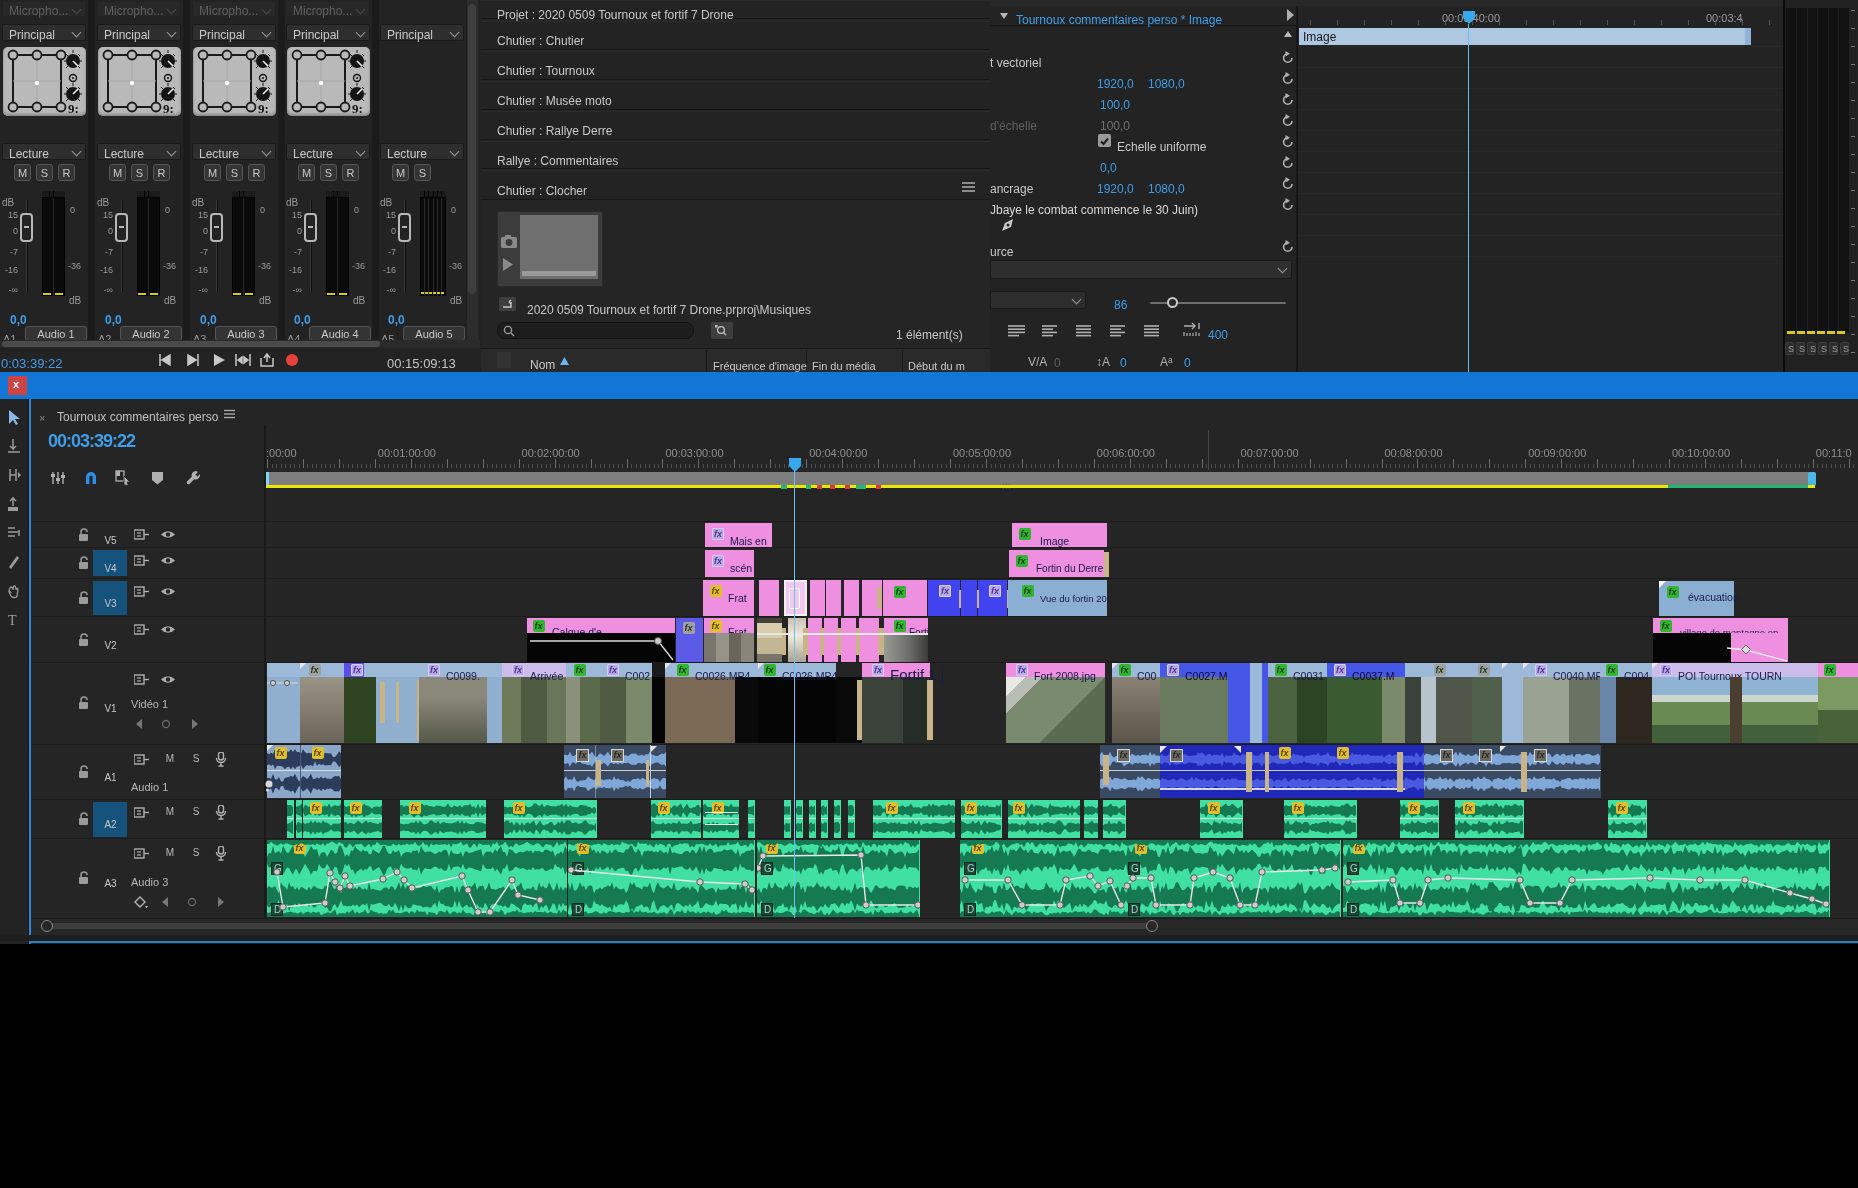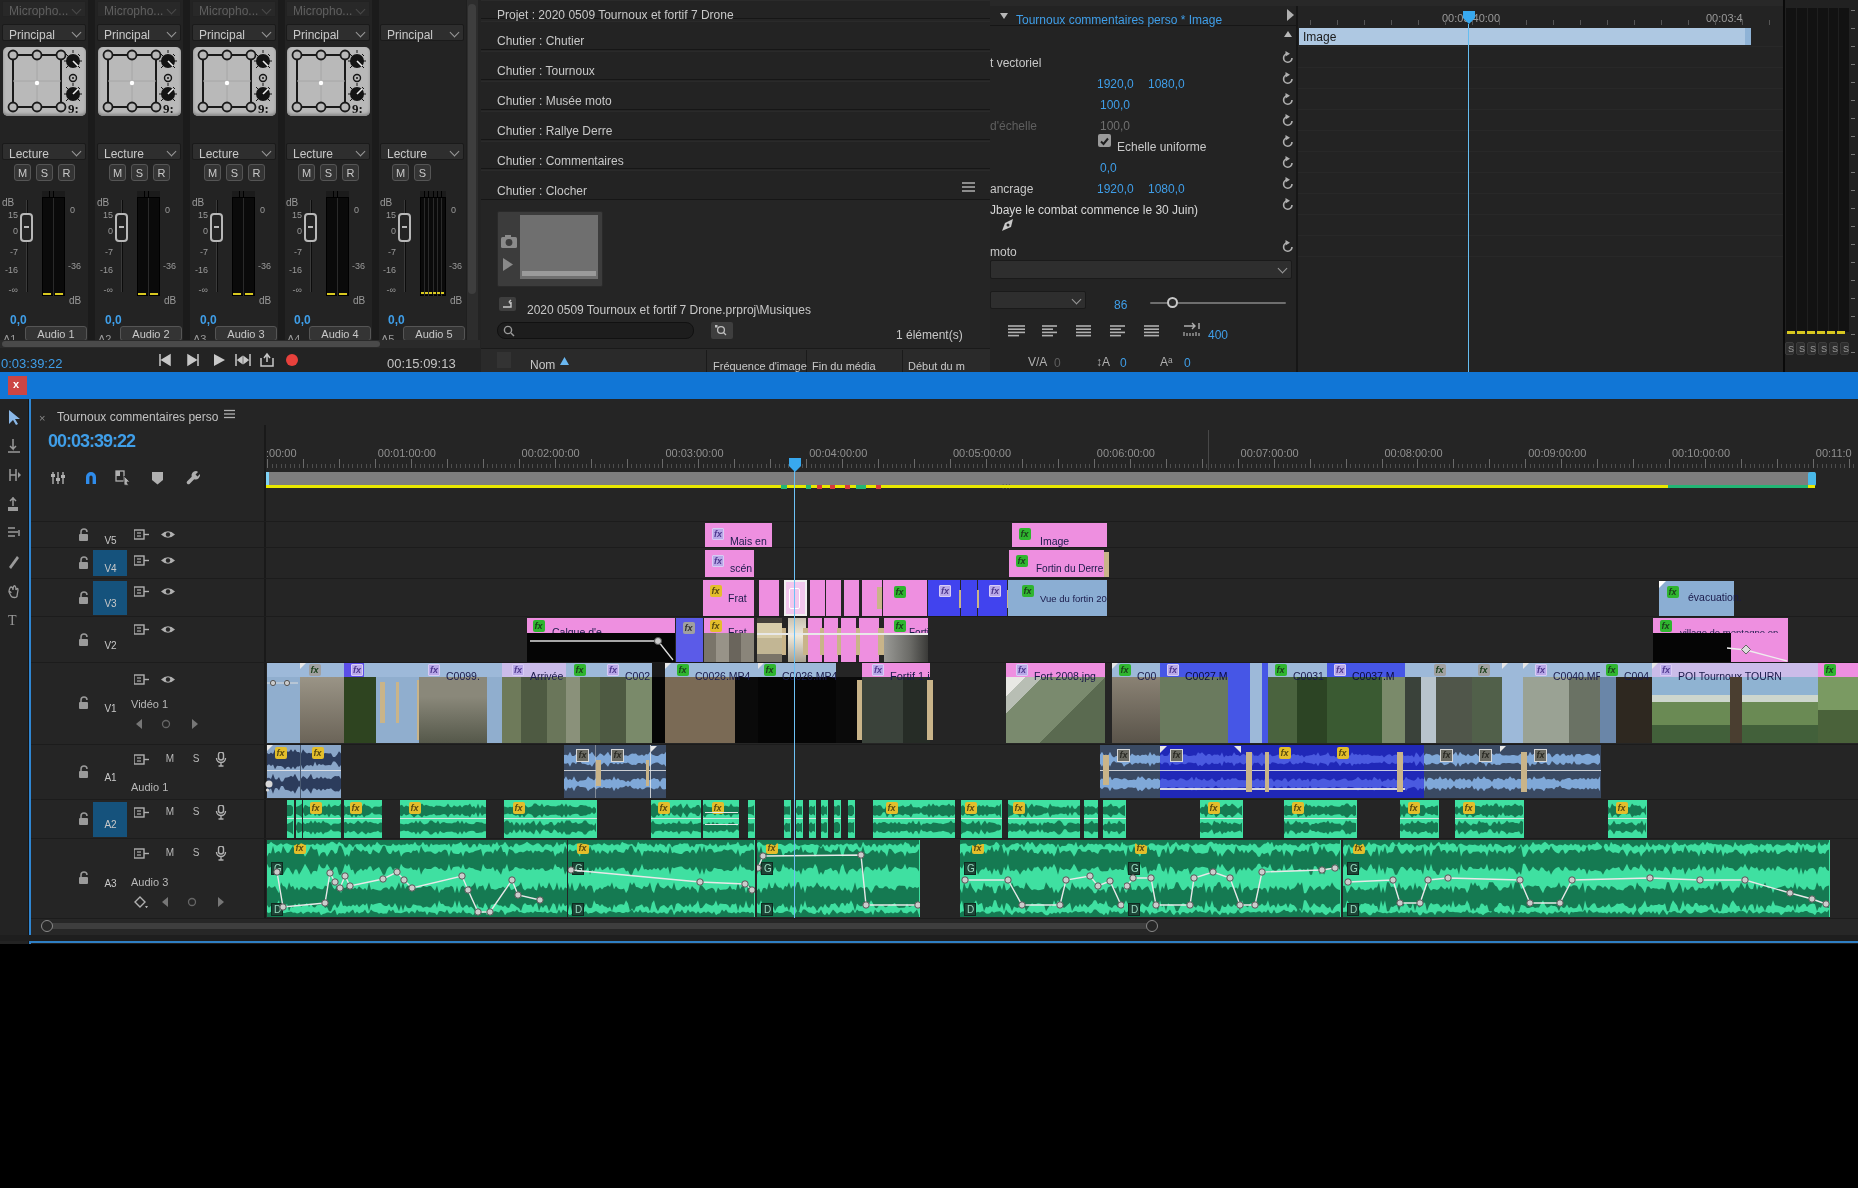--- a/index.html
+++ b/index.html
@@ -397,21 +397,21 @@
     <div style="left:497px;top:5px;"><span class="t">Projet : 2020 0509 Tournoux et fortif 7 Drone</span></div>
     <div style="left:481px;top:21px;width:509px;height:29px;background:#232323;border-top:1px solid #2a2a2a;border-bottom:1px solid #161616;"></div>
     <div style="left:497px;top:31px;"><span class="t">Chutier : Chutier</span></div>
     <div style="left:481px;top:51px;width:509px;height:29px;background:#232323;border-top:1px solid #2a2a2a;border-bottom:1px solid #161616;"></div>
     <div style="left:497px;top:61px;"><span class="t">Chutier : Tournoux</span></div>
     <div style="left:481px;top:81px;width:509px;height:29px;background:#232323;border-top:1px solid #2a2a2a;border-bottom:1px solid #161616;"></div>
     <div style="left:497px;top:91px;"><span class="t">Chutier : Musée moto</span></div>
     <div style="left:481px;top:111px;width:509px;height:29px;background:#232323;border-top:1px solid #2a2a2a;border-bottom:1px solid #161616;"></div>
     <div style="left:497px;top:121px;"><span class="t">Chutier : Rallye Derre</span></div>
     <div style="left:481px;top:141px;width:509px;height:28px;background:#232323;border-top:1px solid #2a2a2a;border-bottom:1px solid #161616;"></div>
-    <div style="left:497px;top:151px;"><span class="t">Chutier : Commentaires</span></div>
+    <div style="left:497px;top:151px;"><span class="t">Rallye : Commentaires</span></div>
     <div style="left:481px;top:170px;width:509px;height:30px;background:#232323;border-top:1px solid #2a2a2a;border-bottom:1px solid #161616;"></div>
     <div style="left:497px;top:181px;"><span class="t">Chutier : Clocher</span></div>
     <svg style="position:absolute;left:962px;top:181px;" width="14" height="12">
       <g stroke="#b0b0b0" stroke-width="1.5">
         <line x1="0" y1="2" x2="13" y2="2"></line>
         <line x1="0" y1="6" x2="13" y2="6"></line>
         <line x1="0" y1="10" x2="13" y2="10"></line>
       </g>
     </svg>
     <div style="left:497px;top:211px;width:106px;height:76px;background:#3c3c3c;border:1px solid #2a2a2a;border-radius:2px;"></div>
@@ -540,21 +540,21 @@
     <div style="left:990px;top:179px;"><span class="t">ancrage</span></div>
     <svg style="position:absolute;left:1281px;top:177px;" width="14" height="14">
       <path d="M11 7 a4.2 4.2 0 1 1 -4.2 -4.2" fill="none" stroke="#b0b0b0" stroke-width="1.6"></path>
       <path d="M4.5 0 L9 2.8 L4.5 5.6 z" fill="#b0b0b0"></path>
     </svg>
     <div style="left:990px;top:200px;"><span class="t" style="color:#d8d8d8;">Jbaye le combat commence le 30 Juin)</span></div>
     <svg style="position:absolute;left:1281px;top:198px;" width="14" height="14">
       <path d="M11 7 a4.2 4.2 0 1 1 -4.2 -4.2" fill="none" stroke="#b0b0b0" stroke-width="1.6"></path>
       <path d="M4.5 0 L9 2.8 L4.5 5.6 z" fill="#b0b0b0"></path>
     </svg>
-    <div style="left:990px;top:242px;"><span class="t">moto</span></div>
+    <div style="left:990px;top:242px;"><span class="t">urce</span></div>
     <svg style="position:absolute;left:1281px;top:240px;" width="14" height="14">
       <path d="M11 7 a4.2 4.2 0 1 1 -4.2 -4.2" fill="none" stroke="#b0b0b0" stroke-width="1.6"></path>
       <path d="M4.5 0 L9 2.8 L4.5 5.6 z" fill="#b0b0b0"></path>
     </svg>
     <div style="left:1148px;top:74px;"><span class="blue" style="font-size:12px;">1080,0</span></div>
     <div style="left:1100px;top:116px;"><span style="color:#707070;font-size:12px;">100,0</span></div>
     <div style="left:1148px;top:179px;"><span class="blue" style="font-size:12px;">1080,0</span></div>
     <div style="left:1097px;top:179px;"><span class="blue" style="font-size:12px;">1920,0</span></div>
     <div style="left:1098px;top:134px;width:13px;height:13px;background:#9a9a9a;border-radius:2px;"><svg width="13" height="13">
         <path d="M3 6.5 L5.5 9 L10 3.5" stroke="#1d1d1d" stroke-width="2" fill="none"></path>
@@ -1456,21 +1456,21 @@
     <div style="left:764px;top:664px;width:12px;height:12px;background:#2fb52f;border-radius:2px;">
       <span style="position:absolute;left:1.5px;top:1.5px;font-style:italic;font-size:9px;font-weight:bold;color:#1c401c;">fx</span>
     </div>
     <div style="left:782px;top:666px;"><span style="color:#1a1a4a;font-size:10.5px;white-space:nowrap;">C0026.MP4</span></div>
     <div style="left:836px;top:677px;width:26px;height:66px;background:#0a0a0a;"></div>
     <div style="left:862px;top:663px;width:68px;height:14px;background:#ee8fe0;"></div>
     <div style="left:862px;top:677px;width:68px;height:66px;background:#323830;background:linear-gradient(90deg,#3a423a 0 60%,#262c26 60%);"></div>
     <div style="left:872px;top:664px;width:12px;height:12px;background:#b9a8e8;border:1px solid #d8ccf4;border-radius:1px;">
       <span style="position:absolute;left:1px;top:0.5px;font-style:italic;font-size:9px;font-weight:bold;color:#503a90;">fx</span>
     </div>
-    <div style="left:890px;top:666px;"><span style="color:#1a1a4a;font-size:11px;white-space:nowrap;">Fortif 1.j</span></div>
+    <div style="left:890px;top:666px;"><span style="color:#1a1a4a;font-size:15px;white-space:nowrap;">Fortif 1.j</span></div>
     <div style="left:857px;top:680px;width:5px;height:60px;background:#c9b489;"></div>
     <div style="left:927px;top:680px;width:6px;height:60px;background:#c9b489;"></div>
     <div style="left:1006px;top:663px;width:99px;height:14px;background:#ee8fe0;"></div>
     <div style="left:1006px;top:677px;width:99px;height:66px;background:#6a7a5e;background:linear-gradient(135deg,#e8e8e4 0 12%,#b8beb4 12% 22%,#7a8a6e 22% 60%,#5a6a50 60%);"></div>
     <div style="left:1016px;top:664px;width:12px;height:12px;background:#b9a8e8;border:1px solid #d8ccf4;border-radius:1px;">
       <span style="position:absolute;left:1px;top:0.5px;font-style:italic;font-size:9px;font-weight:bold;color:#503a90;">fx</span>
     </div>
     <div style="left:1034px;top:666px;"><span style="color:#1a1a4a;font-size:10.5px;white-space:nowrap;">Fort 2008.jpg</span></div>
     <div style="left:1112px;top:663px;width:48px;height:14px;background:#9db9d9;"></div>
     <div style="left:1112px;top:677px;width:48px;height:66px;background:#77705e;background:linear-gradient(180deg,#8a8274,#5a544a);"></div>

